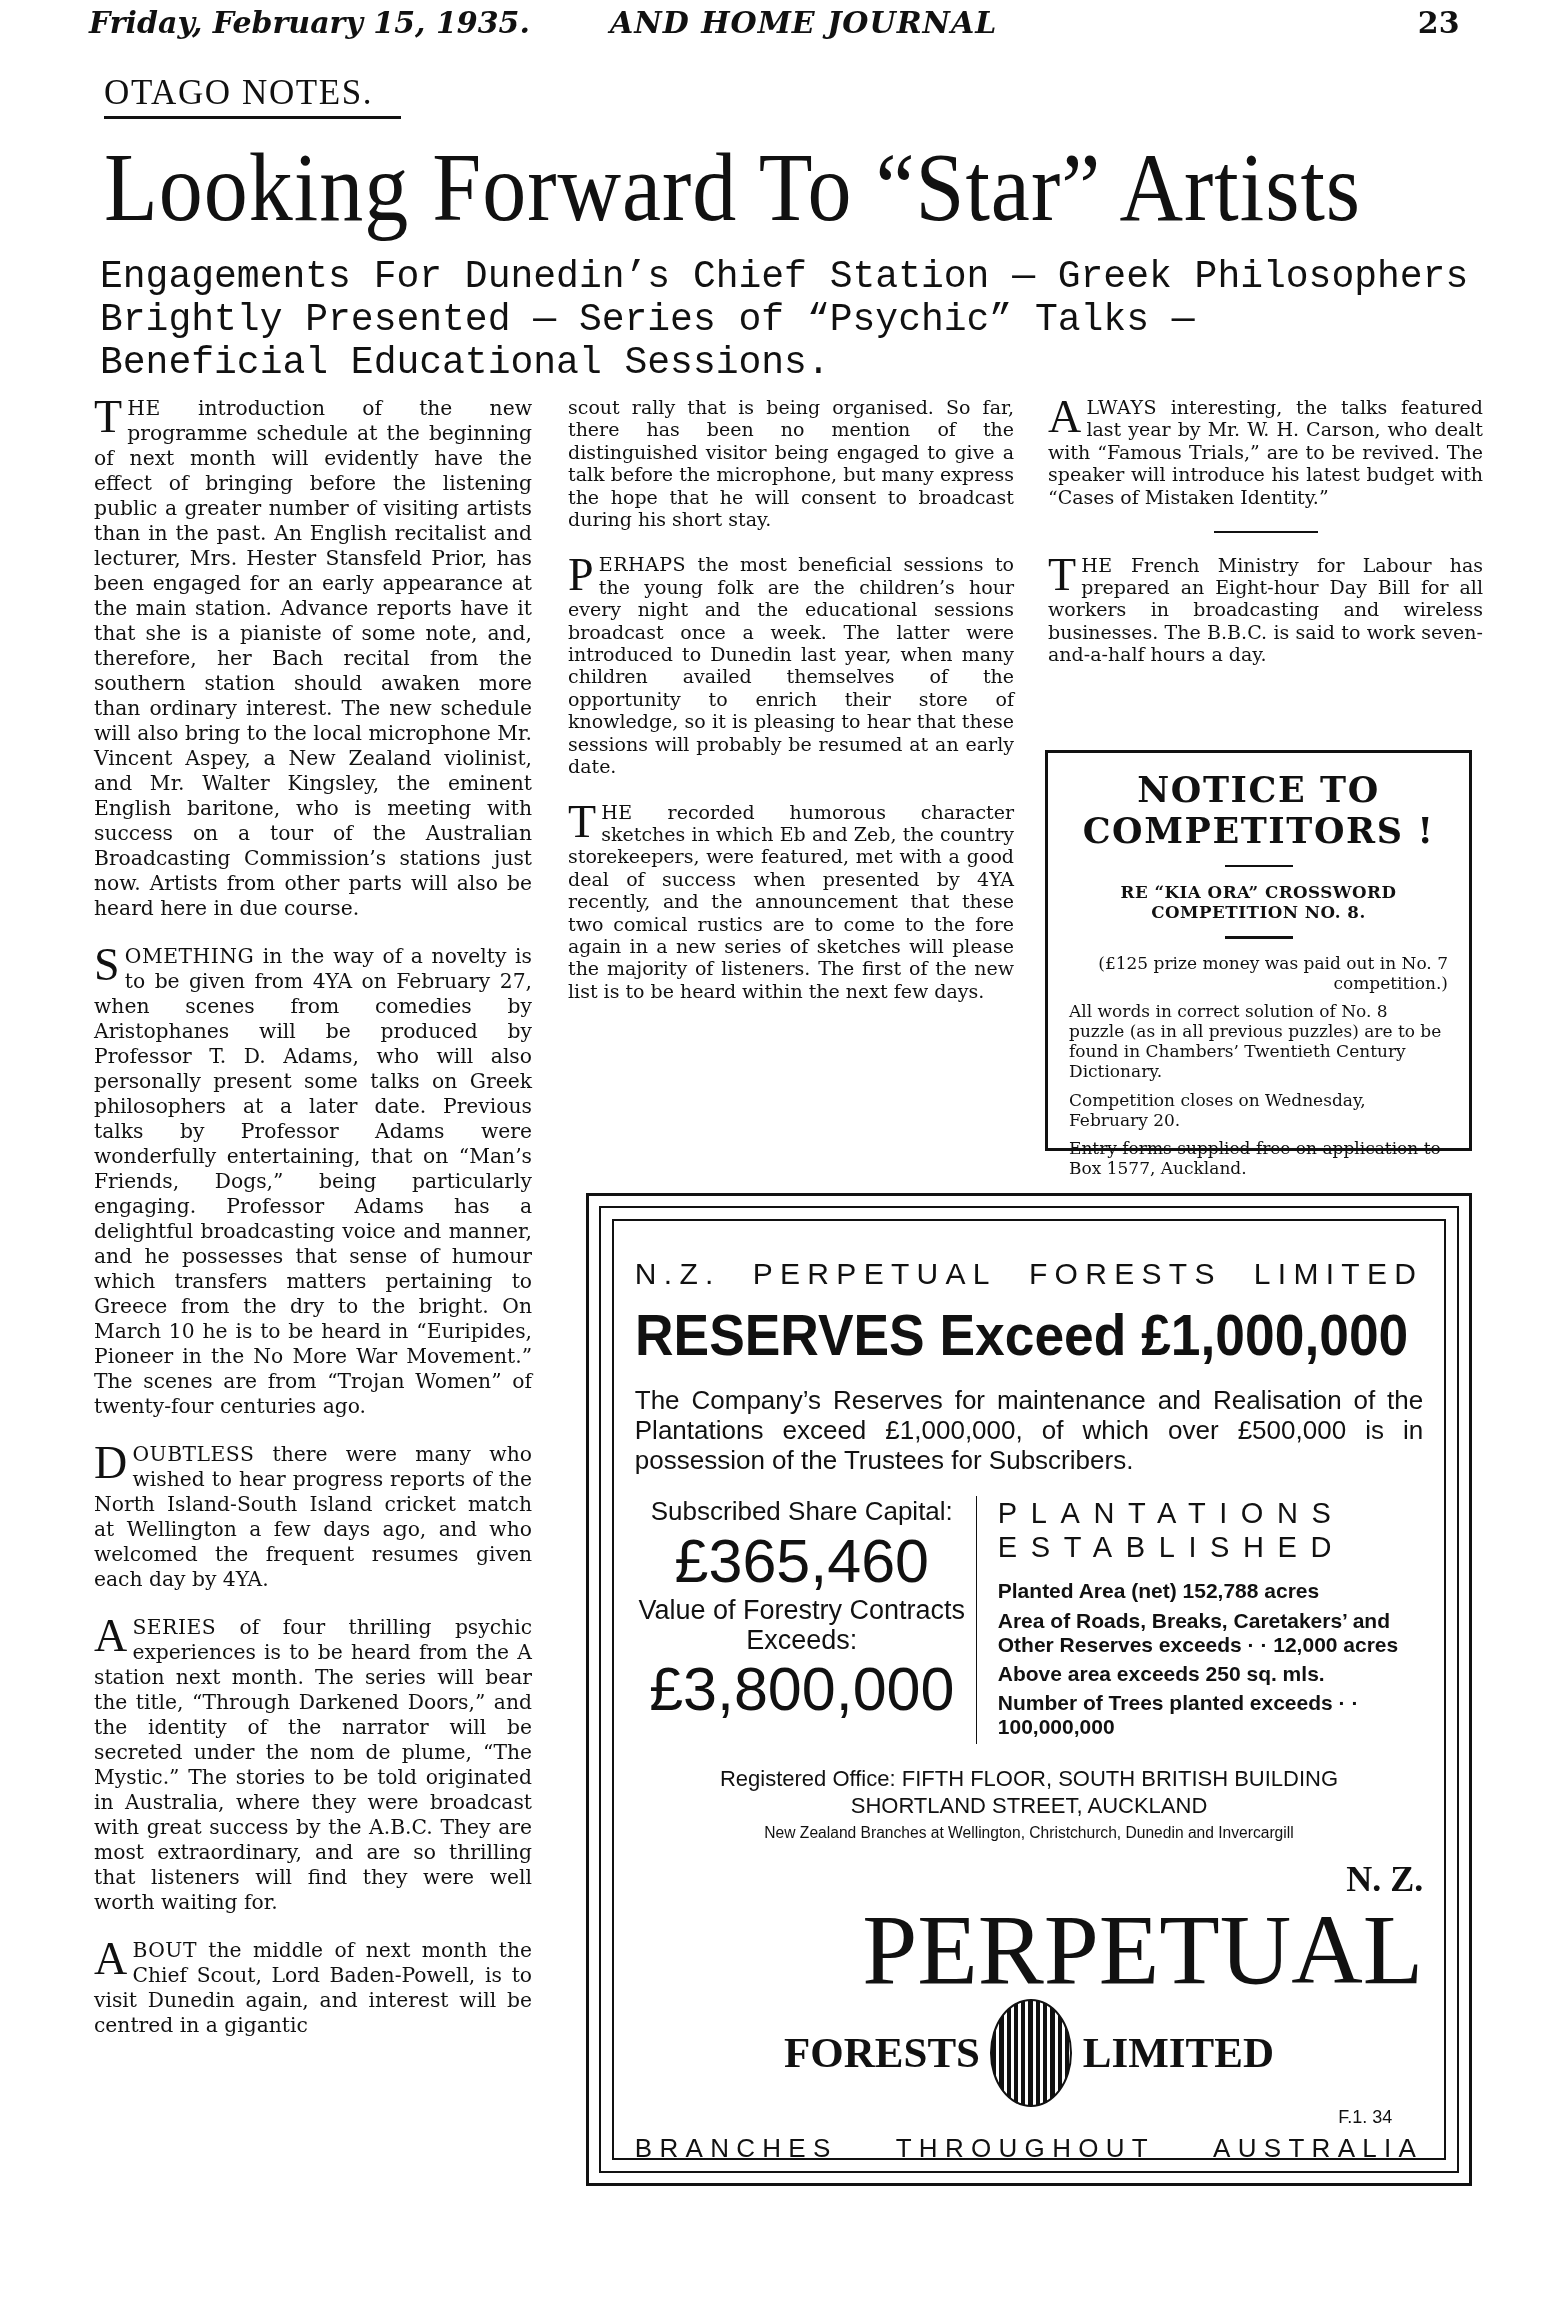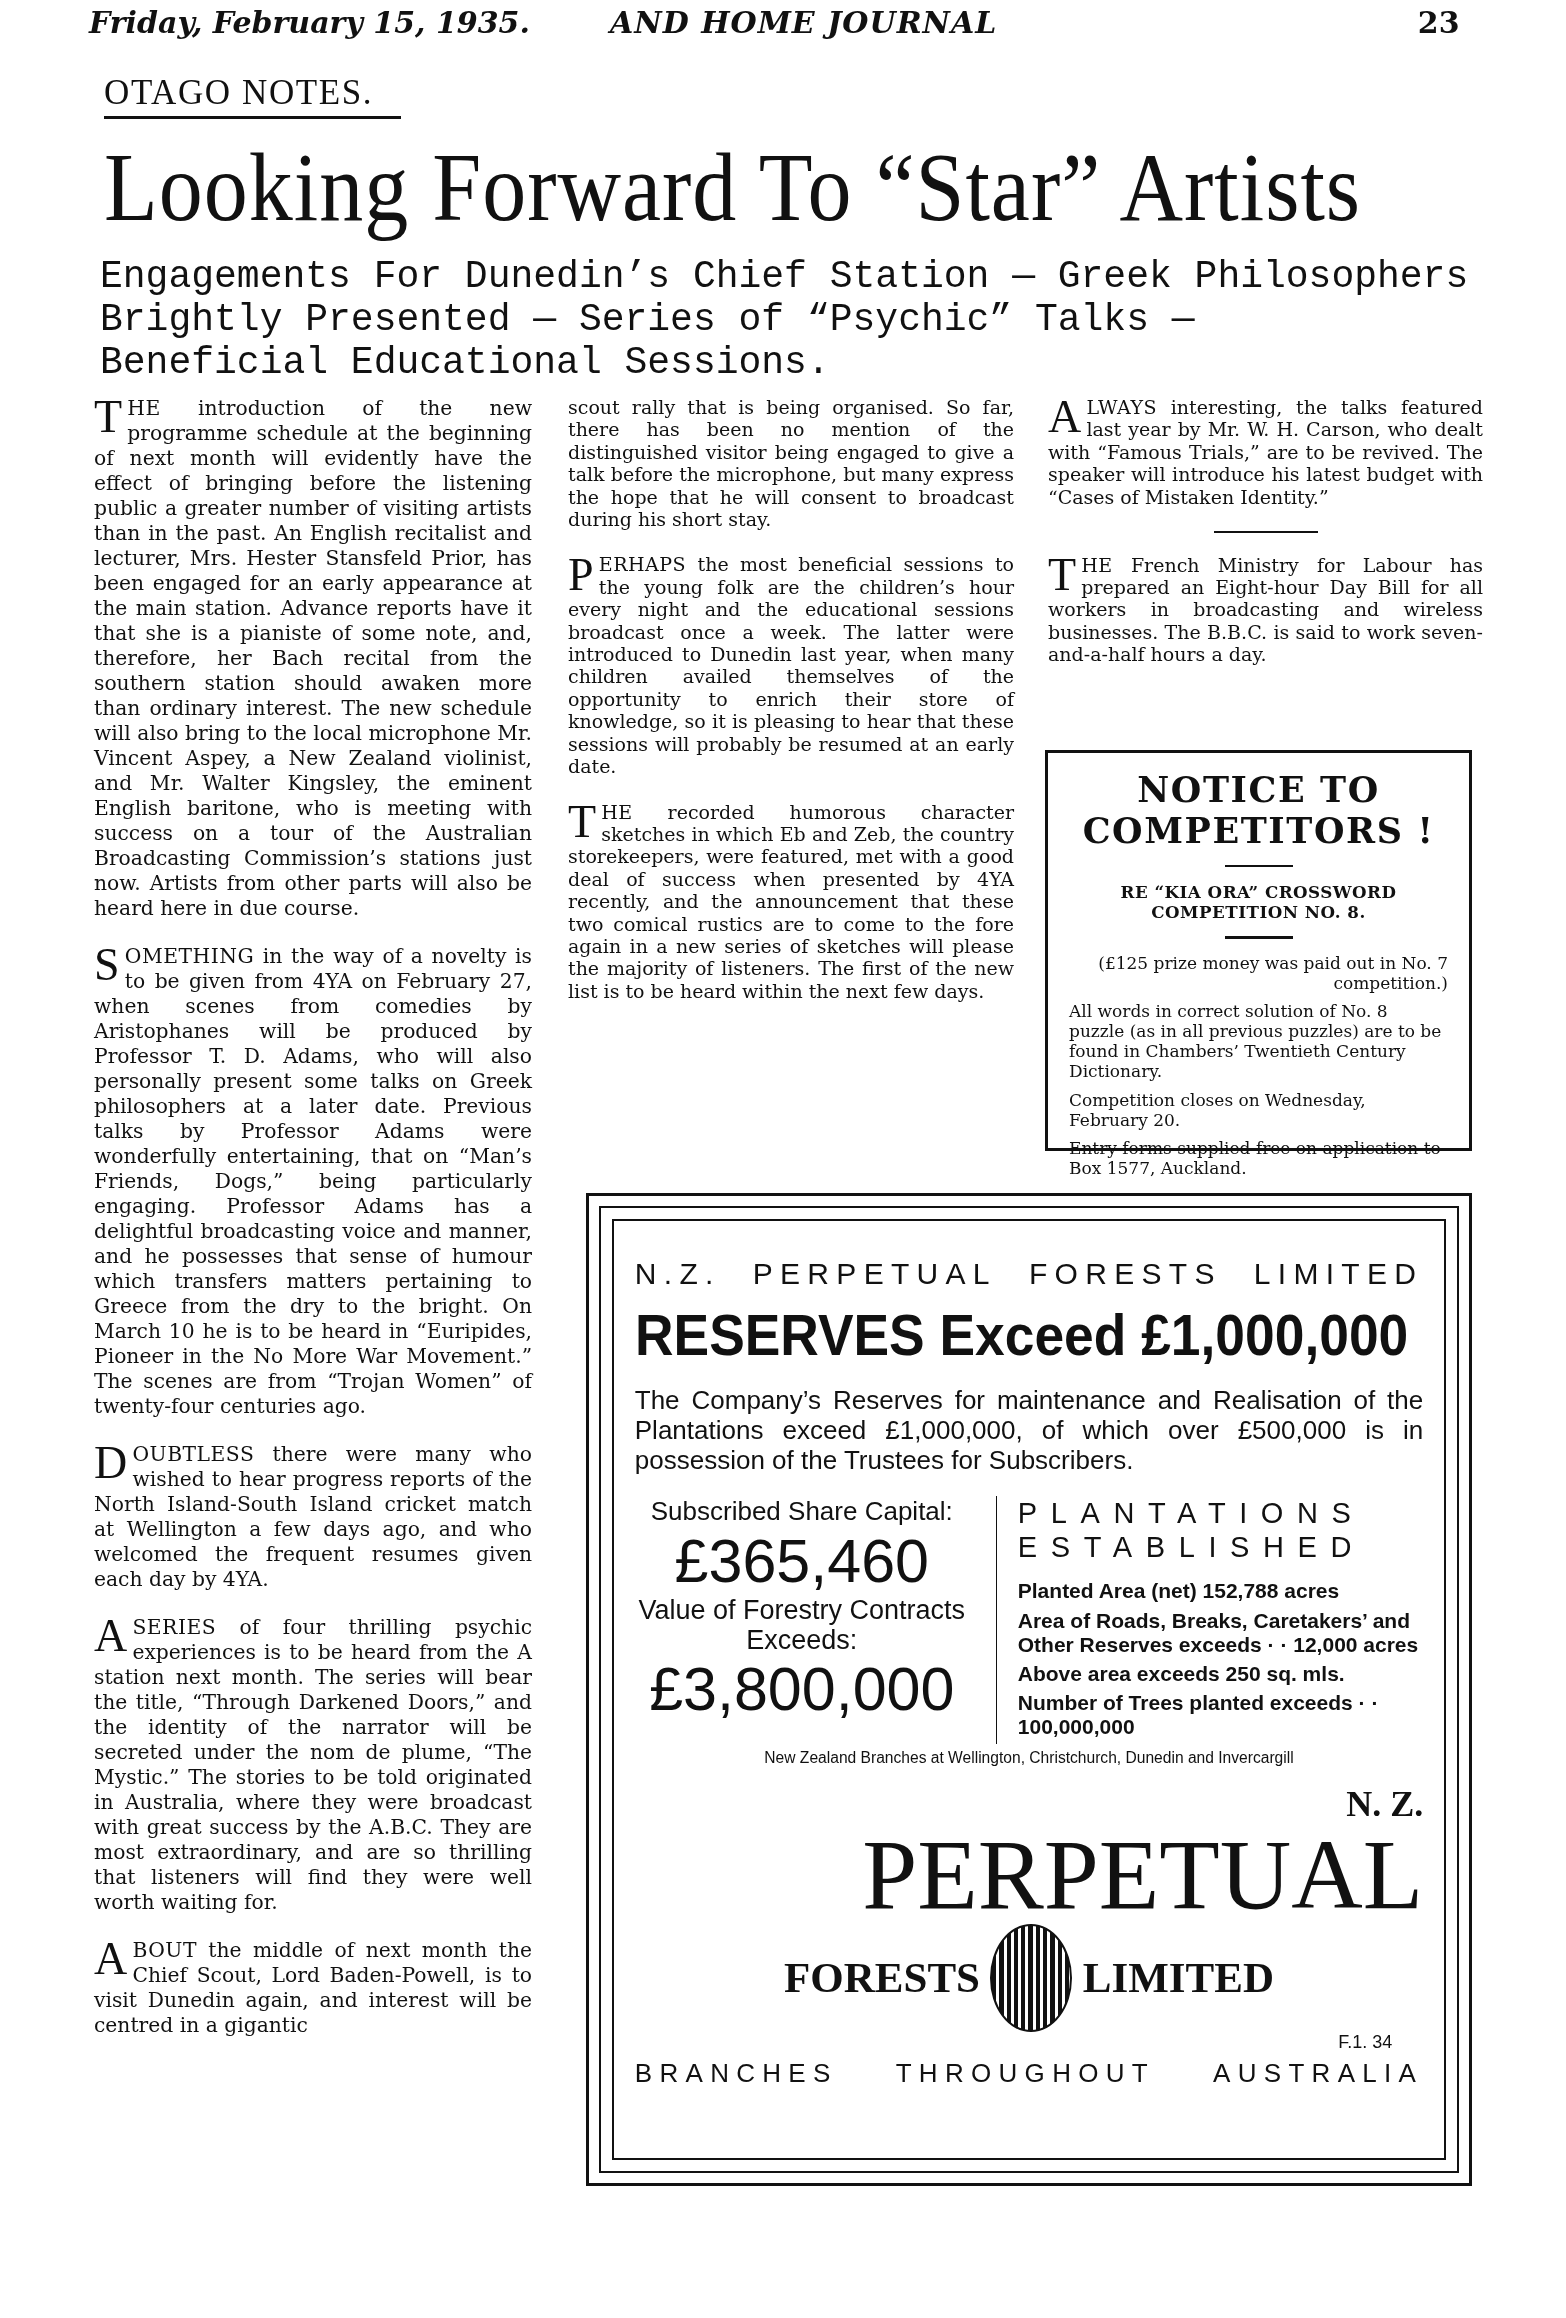--- a/index.html
+++ b/index.html
@@ -27,21 +27,21 @@
   .notice .body{font-size:17px;line-height:20px;text-align:left;}
   .notice .body p{margin:0 0 8.3px 0;}
   .notice .center{text-align:right;}
   .ad{position:absolute;left:586px;top:1193px;width:886px;height:993px;border:3.1px solid #111;box-sizing:border-box;padding:10.4px;}
   .ad-inner{border:2.6px solid #111;height:100%;box-sizing:border-box;padding:10.4px;}
   .ad-inner2{border:2.1px solid #111;height:100%;box-sizing:border-box;padding:36px 21px 10.4px 21px;font-family:"Liberation Sans",sans-serif;}
   .ad-company{font-size:30px;letter-spacing:7.3px;display:flex;justify-content:space-between;}
   .ad-headline{font-size:58px;font-weight:bold;line-height:68px;margin-top:10.4px;transform:scaleX(0.92);transform-origin:left;white-space:nowrap;}
   .ad-para{font-size:26px;line-height:30px;margin-top:15.6px;text-align:justify;}
   .ad-cols{display:flex;margin-top:21px;}
-  .ad-left{width:334px;text-align:center;border-right:1.6px solid #111;padding-right:27px;}
+  .ad-left{width:334px;text-align:center;border-right:1.6px solid #111;padding-right:7px;}
   .ad-right{flex:1;padding-left:21px;}
   .ad-label{font-size:26px;}
   .ad-big{font-size:61px;line-height:68px;}
   .ad-mid{font-size:27px;line-height:30px;}
   .ad-plant-title{font-size:29px;letter-spacing:13.6px;line-height:34px;}
   .ad-stats{font-size:21px;line-height:24px;margin-top:15.6px;}
   .ad-stats div{margin-bottom:5.2px;font-weight:bold;}
   .ad-office{text-align:center;font-size:22px;line-height:27px;margin-top:21px;}
   .ad-branches{text-align:center;font-size:15.6px;margin-top:5.2px;}
   .ad-logo{text-align:right;font-family:"Liberation Serif",serif;margin-top:15.6px;}
@@ -126,20 +126,24 @@
           <div class="ad-plant-title">PLANTATIONS</div>
           <div class="ad-plant-title">ESTABLISHED</div>
           <div class="ad-stats">
             <div>Planted Area (net) 152,788 acres</div>
             <div>Area of Roads, Breaks, Caretakers’ and Other Reserves exceeds · · 12,000 acres</div>
             <div>Above area exceeds 250 sq. mls.</div>
             <div>Number of Trees planted exceeds · · 100,000,000</div>
           </div>
         </div>
       </div>
+      <div class="ad-office">
+        <div>Registered Office: FIFTH FLOOR, SOUTH BRITISH BUILDING</div>
+        <div>SHORTLAND STREET, AUCKLAND</div>
+      </div>
       <div class="ad-branches">New Zealand Branches at Wellington, Christchurch, Dunedin and Invercargill</div>
       <div class="ad-logo">
         <div class="nz">N. Z.</div>
         <div class="perp">PERPETUAL</div>
         <div class="forests">
           <span>FORESTS</span>
           <span class="tree-emblem"></span>
           <span>LIMITED</span>
         </div>
       </div>

